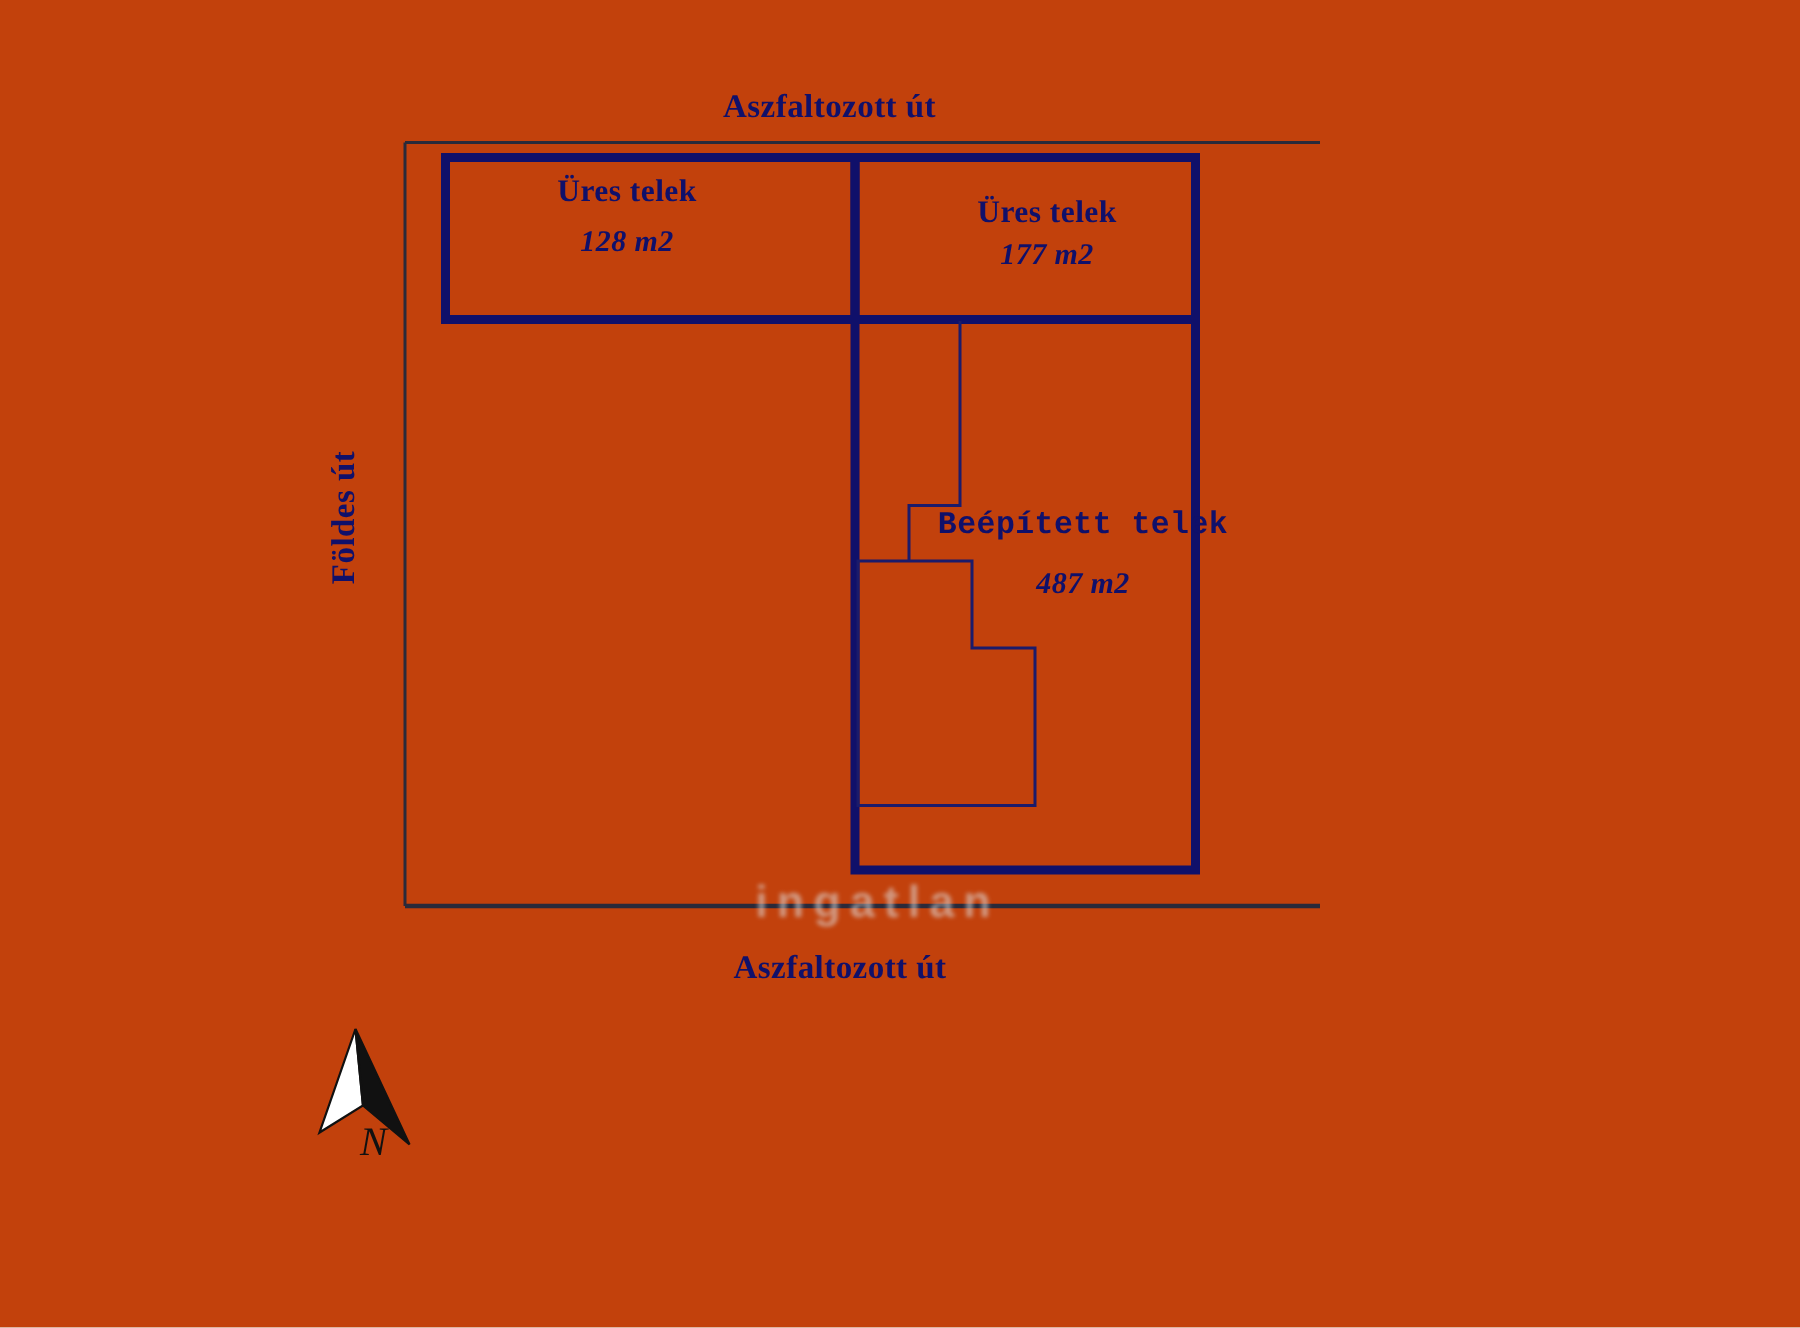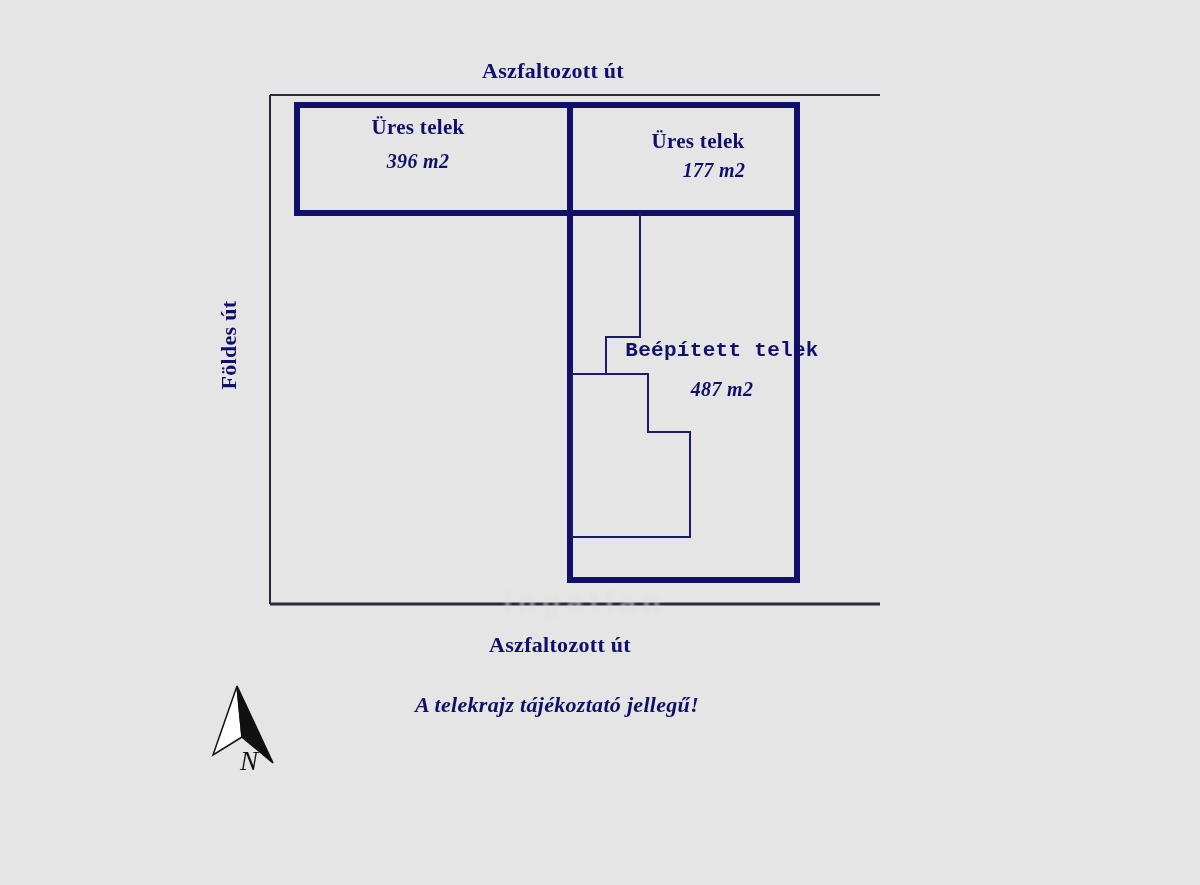--- a/index.html
+++ b/index.html
@@ -5,21 +5,21 @@
   html, body {
     margin: 0;
     padding: 0;
     background: #ffffff;
     font-family: "Liberation Serif", "DejaVu Serif", serif;
   }
   #page {
     position: relative;
     width: 1200px;
     height: 885px;
-    background: #e5e5e5;
+    background: #c2410c;
     overflow: hidden;
     outline: 1px solid #cccccc;
   }
   #plan-svg {
     position: absolute;
     left: 0;
     top: 0;
   }
   .lbl {
     position: absolute;
@@ -76,27 +76,26 @@
 
     <polygon points="237,686 213,755 242,737" fill="#ffffff" stroke="#111111" stroke-width="1.5"></polygon>
     <polygon points="237,686 242,737 273,763" fill="#111111" stroke="#111111" stroke-width="1.5"></polygon>
   </svg>
 
   <div class="lbl road-lbl" style="left:553px; top:58px;">Aszfaltozott út</div>
   <div class="lbl road-lbl" style="left:560px; top:632px;">Aszfaltozott út</div>
   <div class="lbl road-lbl left-road-lbl" style="left:229px; top:345px;">Földes út</div>
 
   <div class="lbl" style="left:418px; top:115px;">Üres telek</div>
-  <div class="lbl area-lbl" style="left:418px; top:150px;">396 m2</div>
+  <div class="lbl area-lbl" style="left:418px; top:150px;">128 m2</div>
 
   <div class="lbl" style="left:698px; top:129px;">Üres telek</div>
-  <div class="lbl area-lbl" style="left:714px; top:159px;text-align:right;">177 m2</div>
+  <div class="lbl area-lbl" style="left:698px; top:159px;text-align:right;">177 m2</div>
 
   <div class="lbl" style="left:722px; top:339px;font-family:Liberation Mono, monospace;">Beépített telek</div>
   <div class="lbl area-lbl" style="left:722px; top:378px;">487 m2</div>
 
-  <div class="lbl disclaimer-lbl" style="left:557px; top:692px;">A telekrajz tájékoztató jellegű!</div>
 
   <div class="north-n" style="left:249px; top:746px;">N</div>
 
   <div class="watermark" style="left:585px; top:585px;">ingatlan</div>
 
 </div>
 
 </body></html>

